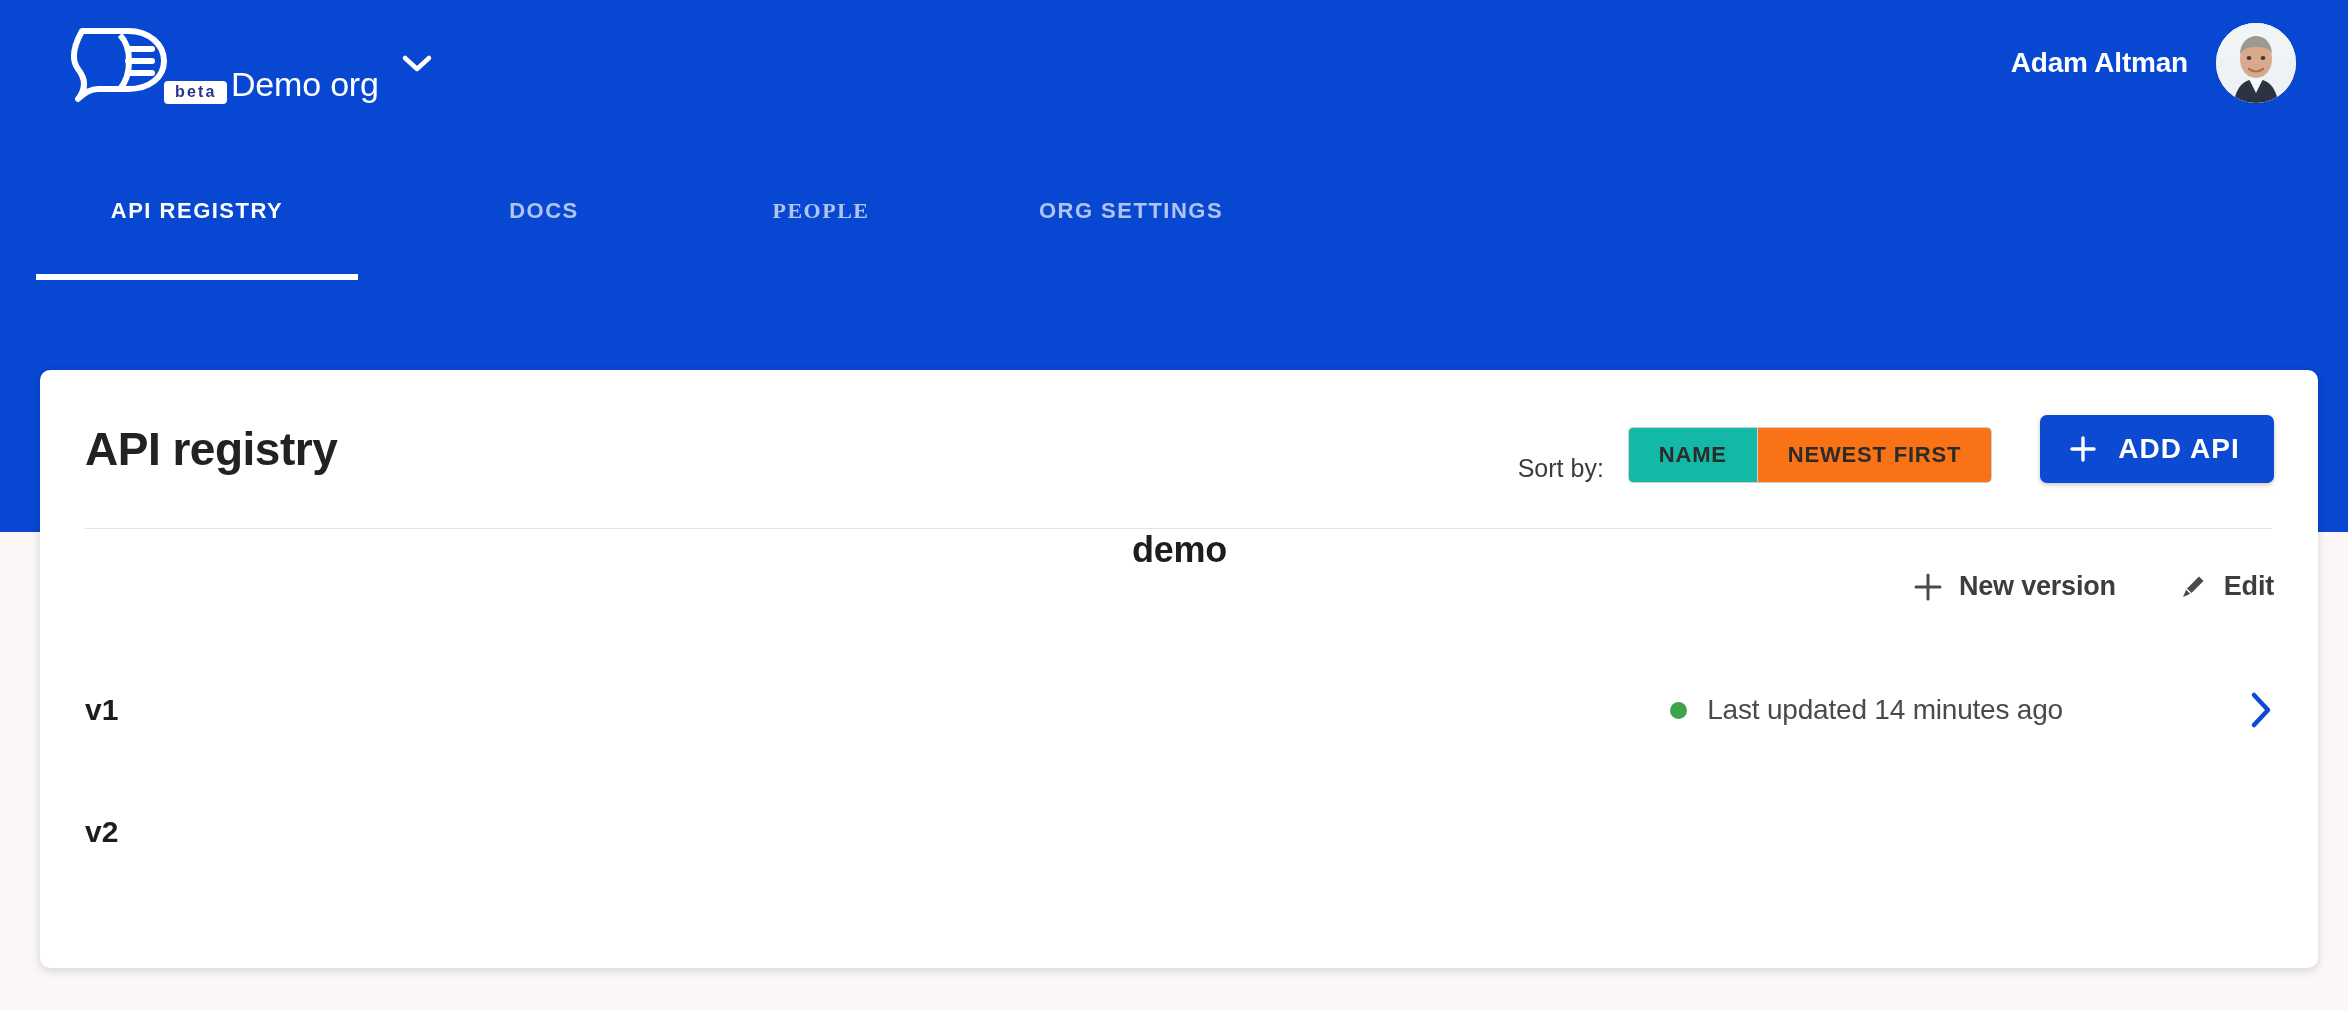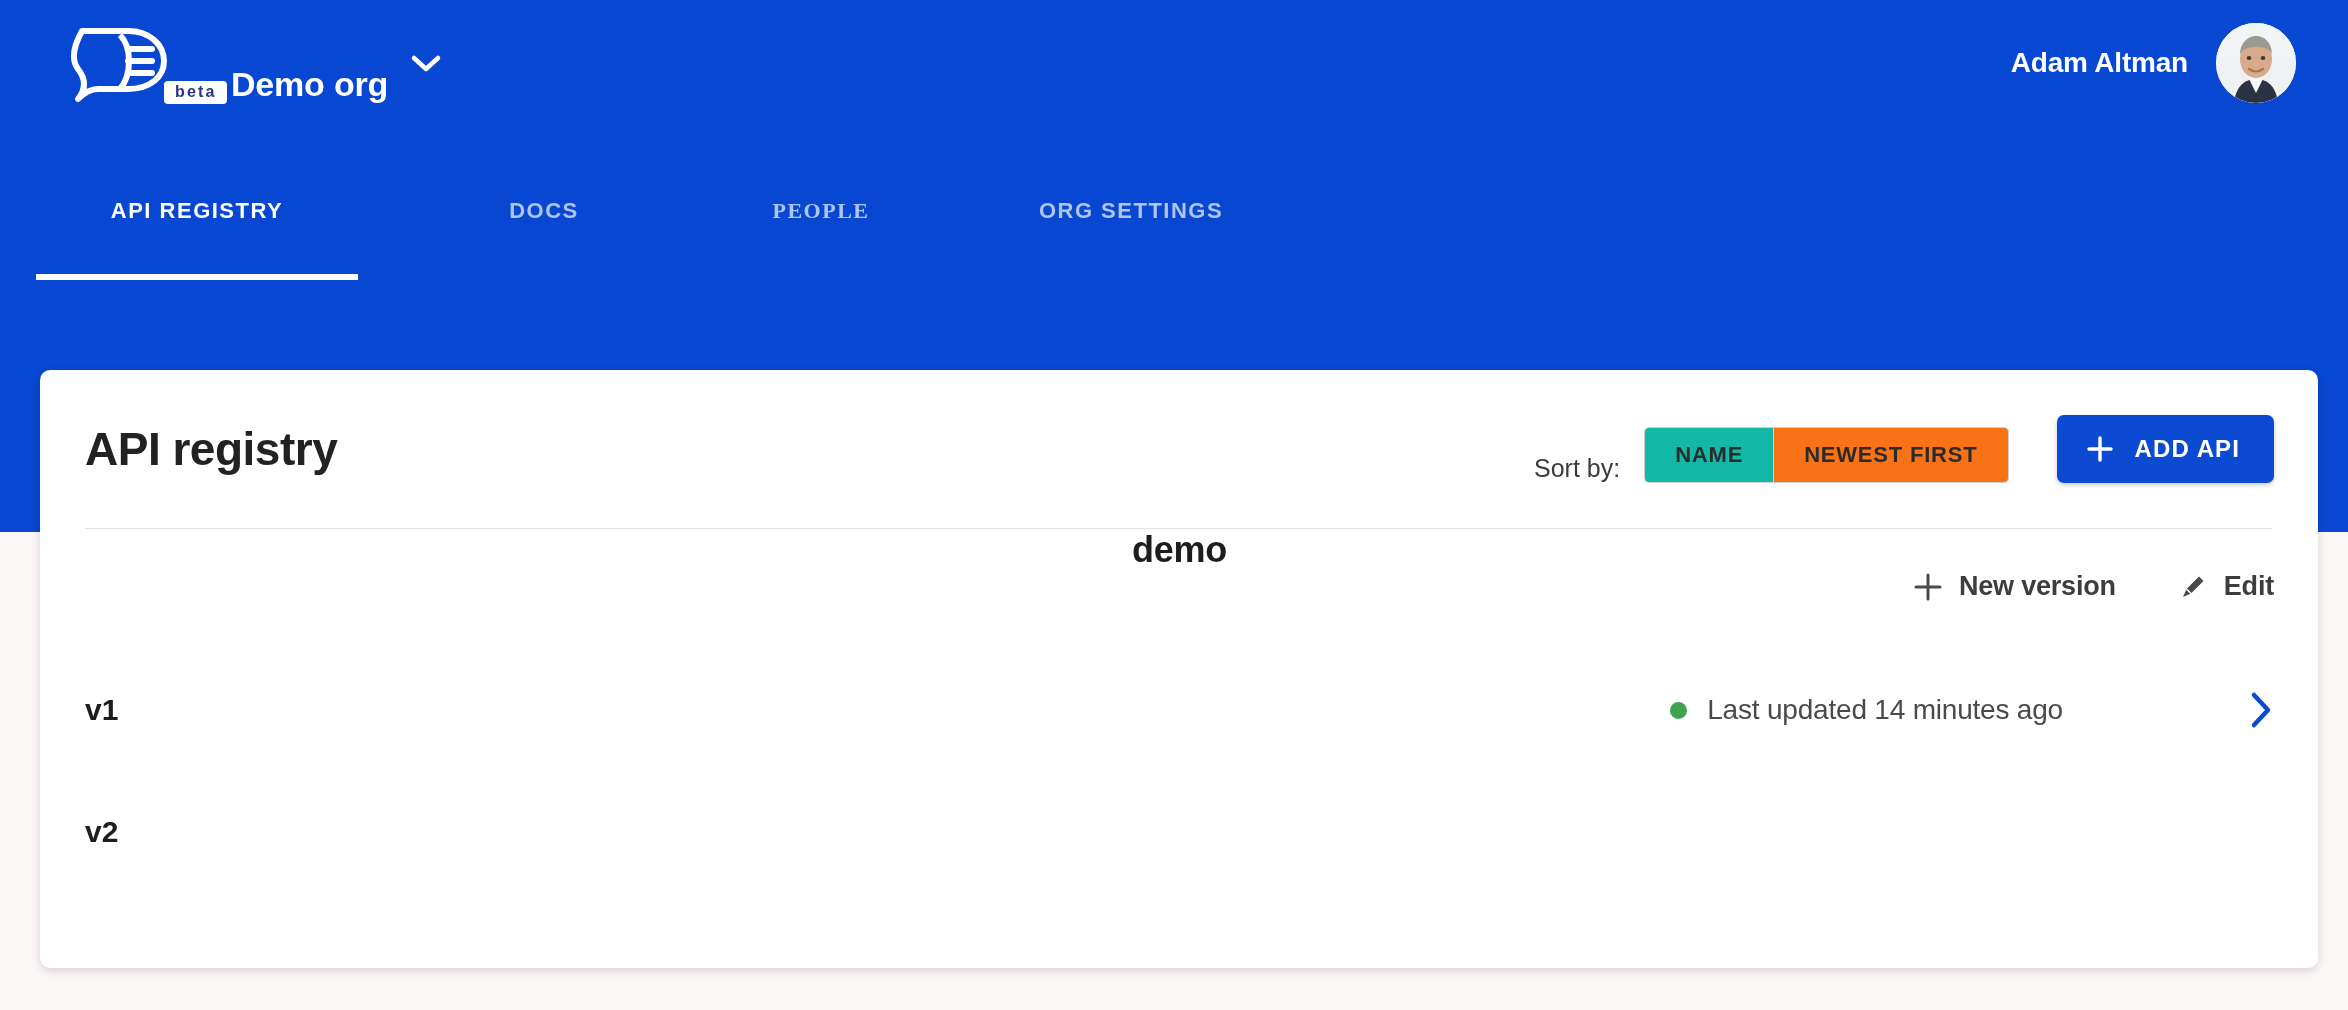--- a/index.html
+++ b/index.html
@@ -59,21 +59,21 @@
   .org-switcher {
     display: flex;
     align-items: center;
     margin-left: 55px;
     cursor: pointer;
     padding: 6px 4px;
   }
   .org-name {
     color: #ffffff;
     font-size: 34px;
-    font-weight: bold;
+    font-weight: normal;
     letter-spacing: -0.2px;
     margin-top: 43px;
   }
   .org-caret {
     margin-left: 22px;
     display: flex;
     align-items: center;
   }
 
   .user-area {
@@ -196,21 +196,21 @@
     margin-left: 48px;
     height: 68px;
     background: #0c4ad2;
     color: #ffffff;
     border: none;
     border-radius: 7px;
     display: flex;
     align-items: center;
     padding: 0 34px 0 28px;
     font-family: "Liberation Sans", sans-serif;
-    font-size: 24px;
+    font-size: 28px;
     font-weight: bold;
     letter-spacing: 1.1px;
     cursor: pointer;
     box-shadow: 0 2px 5px rgba(0,0,0,0.22);
   }
   .add-api-btn .plus { margin-right: 20px; display: flex; }
 
   .divider {
     height: 1px;
     background: #e3e3e3;

